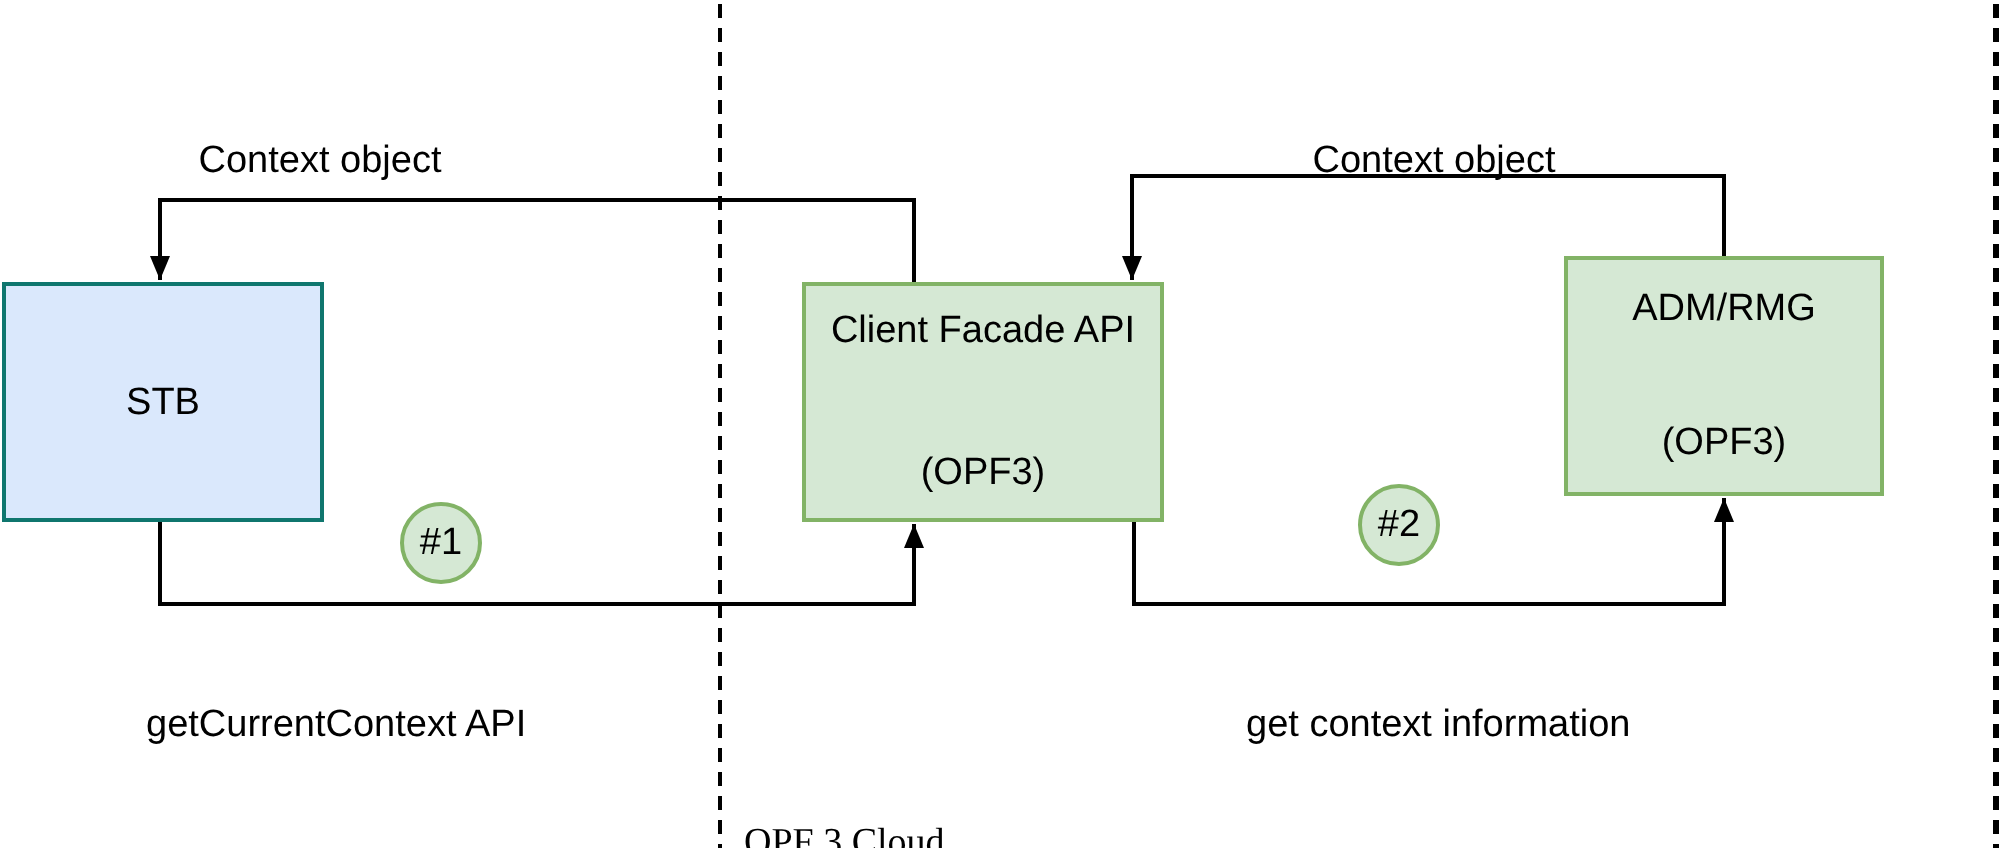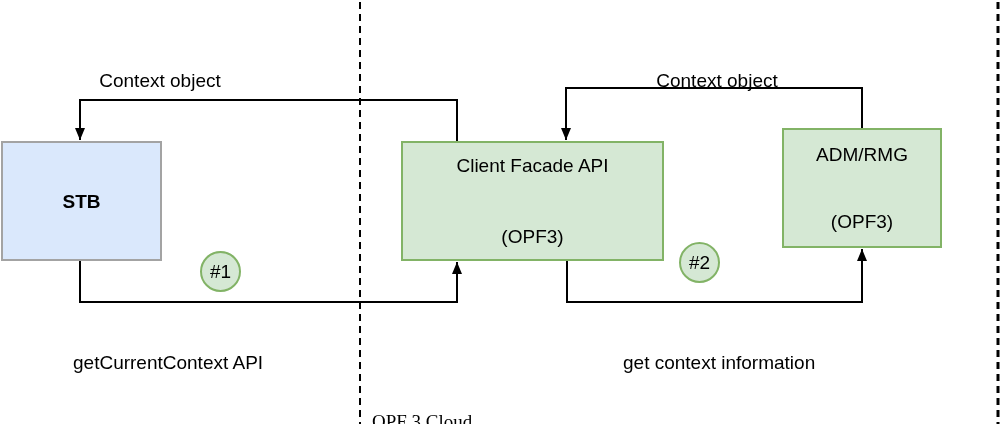--- a/index.html
+++ b/index.html
@@ -29,29 +29,28 @@
     box-sizing: border-box;
     display: flex;
     flex-direction: column;
     align-items: center;
     justify-content: center;
     text-align: center;
     line-height: 23px;
   }
   .node-blue {
     background: #dae8fc;
-    border: 2px solid #a3a3a3;
-    font-weight: bold;
+    border: 2px solid #0f766e;
   }
   .node-green {
     background: #d5e8d4;
     border: 2px solid #82b366;
   }
   .node-stb   { left: 1px;   top: 141px; width: 161px; height: 120px; }
-  .node-cfa   { left: 401px; top: 141px; width: 263px; height: 120px; gap: 48px; }
+  .node-cfa   { left: 401px; top: 141px; width: 181px; height: 120px; gap: 48px; }
   .node-adm   { left: 782px; top: 128px; width: 160px; height: 120px; gap: 44px; }
 
   .badge {
     position: absolute;
     box-sizing: border-box;
     width: 41px;
     height: 41px;
     border-radius: 50%;
     background: #d5e8d4;
     border: 2px solid #82b366;

